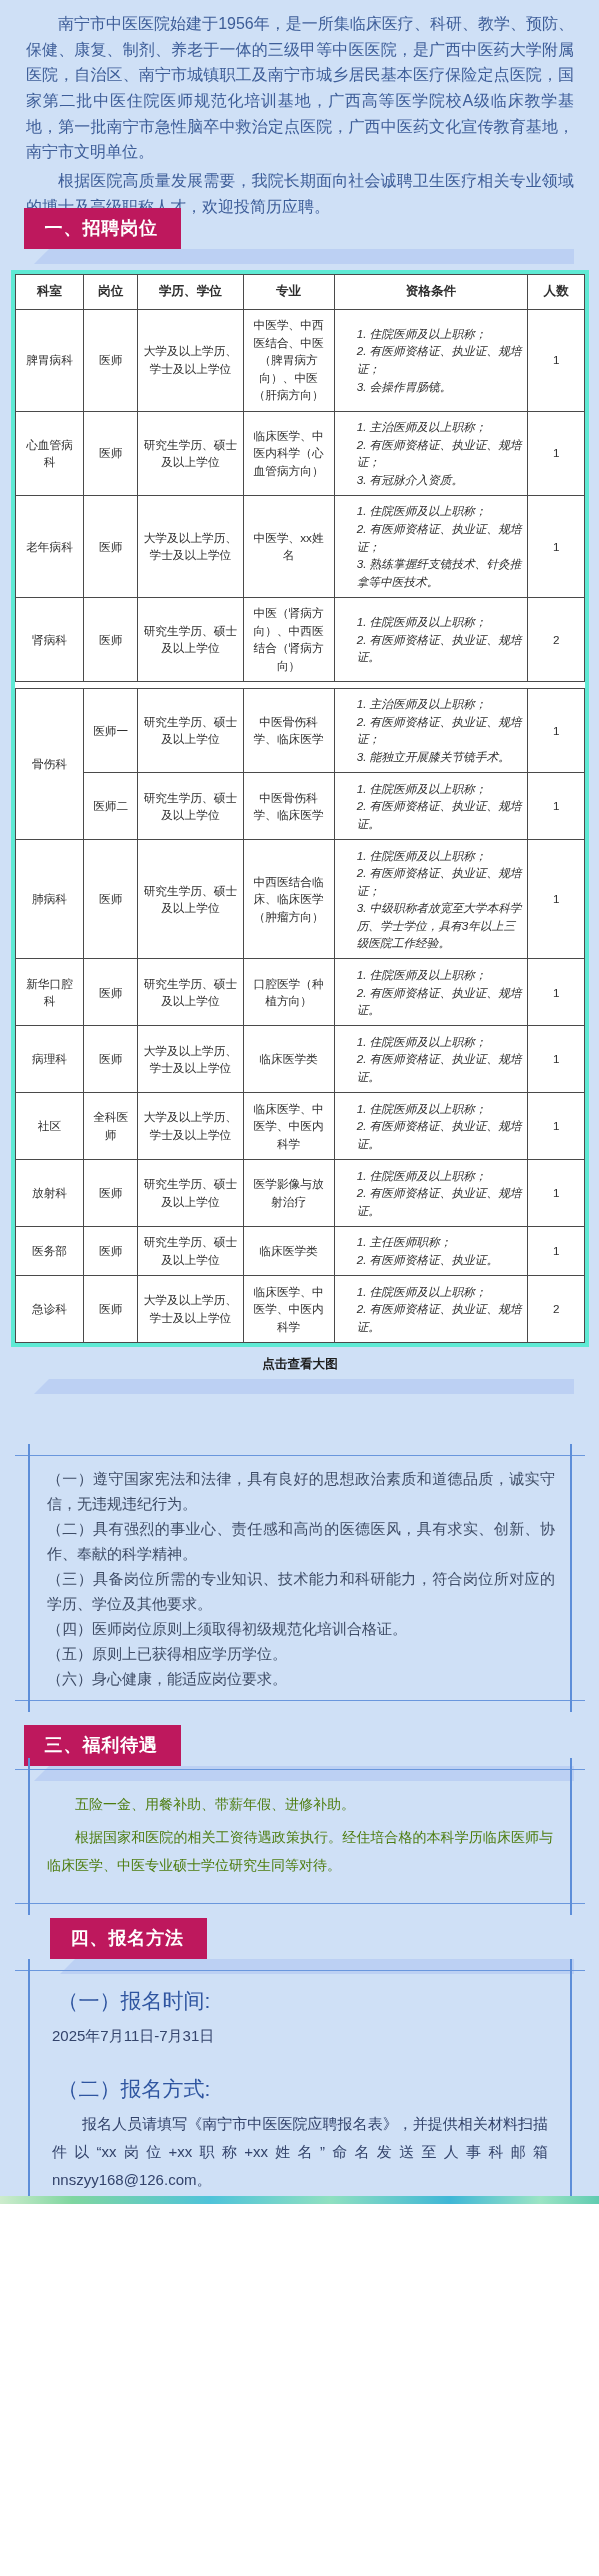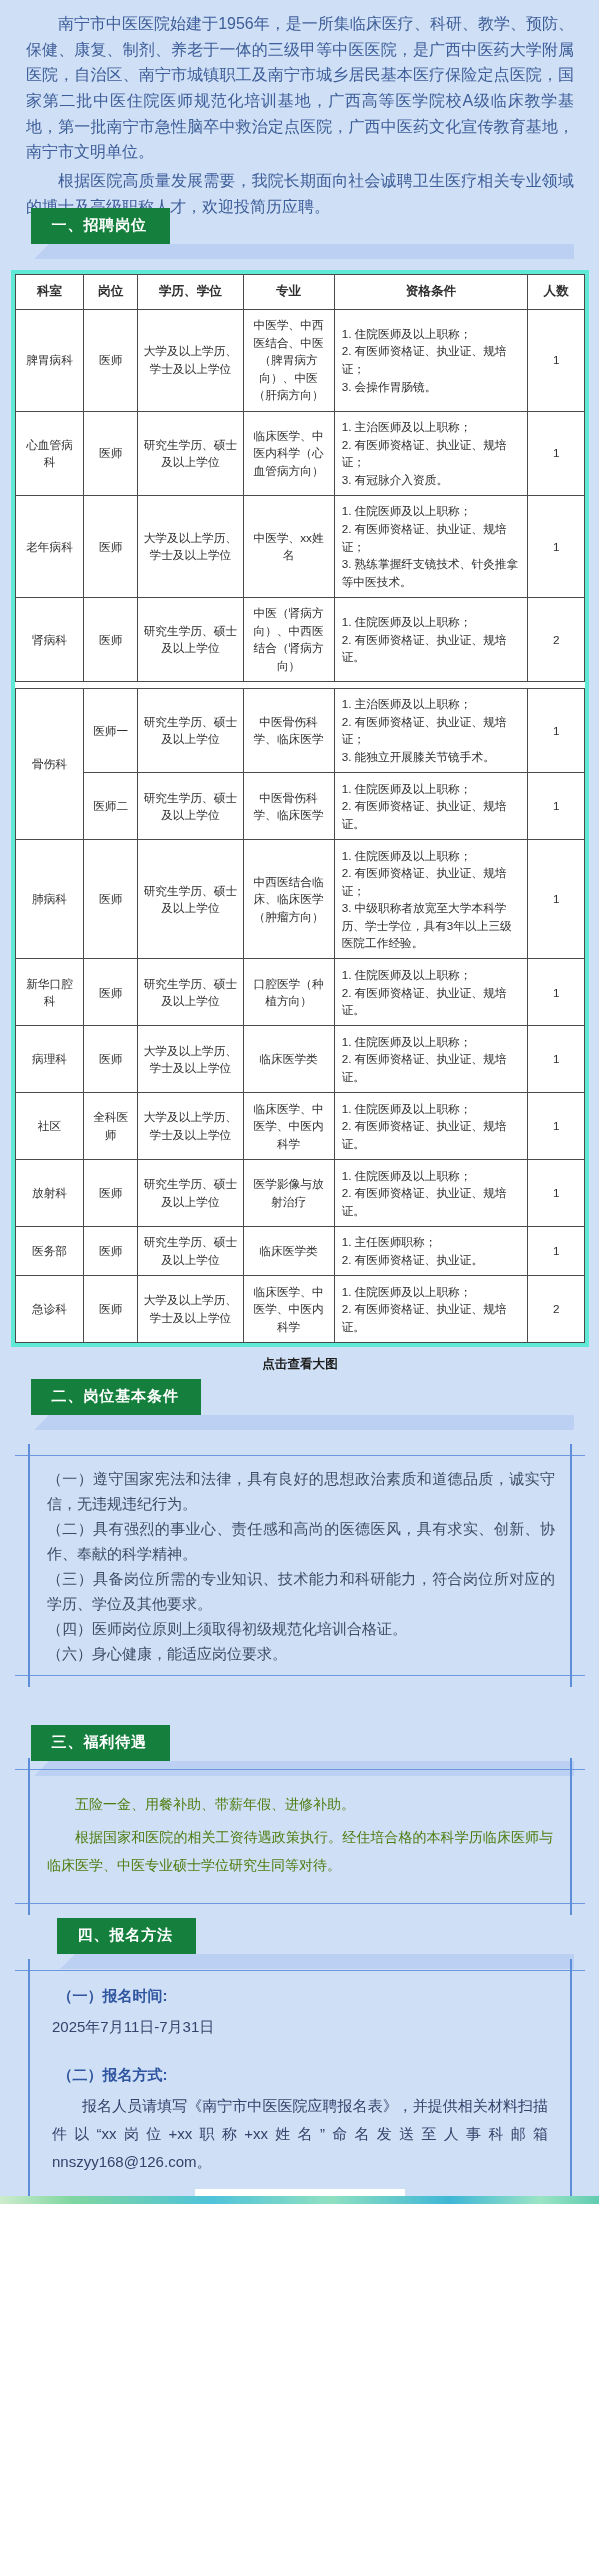--- a/index.html
+++ b/index.html
@@ -5,51 +5,51 @@
   html,body{margin:0;padding:0;}
   body{font-family:"Liberation Sans","DejaVu Sans",sans-serif;}
   .page{position:relative;width:600px;height:2204px;overflow:hidden;background:#cfe0f6;color:#2f2f2f;}
 
   
   .intro{position:absolute;top:11.2px;left:0;right:0;padding:0 26px;}
   .intro p{margin:0 0 3.7px 0;font-size:16px;line-height:1.6;text-align:justify;text-indent:2em;color:#3d5d98;}
 
   
   .sec{position:absolute;left:0;right:0;}
-  .badge{display:inline-block;margin-left:31px;padding:7.5px 22.5px 9.4px 20.6px;background:#15803d;color:#fff;font-size:15px;font-weight:bold;letter-spacing:0.9px;}
+  .badge{display:inline-block;margin-left:24px;padding:7.5px 22.5px 9.4px 20.6px;background:#be185d;color:#fff;font-size:18px;font-weight:bold;letter-spacing:0.9px;}
   .ribbon{height:15px;margin:0 26px 0 34px;background:#bcd0f3;clip-path:polygon(15px 0,100% 0,100% 100%,0 100%);}
   .pos-s1{top:208px;} .pos-s2{top:1379px;} .pos-s3{top:1725px;} .pos-s4{top:1918px;padding-left:26px;}
 
   
   .sec1-body{position:absolute;top:270px;left:0;right:0;}
   .table-wrap{margin:0 11.2px;background:#5eead4;padding:3.7px;}
   table.jobs{width:100%;border-collapse:collapse;background:#fff;table-layout:fixed;}
   table.jobs th,table.jobs td{border:0.9px solid #4a4a4a;padding:6.6px 4.7px;font-size:11.7px;line-height:1.5;text-align:center;vertical-align:middle;word-break:break-all;}
   table.jobs{border:1.9px solid #3c3c3c;}
   table.jobs th{font-size:12.6px;font-weight:bold;padding:7.5px 3.7px;}
-  table.jobs td.req{text-align:left;white-space:pre-line;padding-left:7px;}
+  table.jobs td.req{text-align:left;white-space:pre-line;padding-left:22px;font-style:italic;}
   .tgap{height:5.6px;background:#fff;}
   .caption{margin-top:9.4px;text-align:center;font-size:12.6px;font-weight:bold;color:#1e1e1e;}
 
   
   .markbox{position:absolute;left:28px;right:28px;}
   .markbox .lt,.markbox .lb{position:absolute;left:-13px;right:-13px;height:0.9px;background:#6a97dd;}
   .markbox .lt{top:0;} .markbox .lb{bottom:0;}
   .markbox .ll,.markbox .lr{position:absolute;top:-11.2px;bottom:-11.2px;width:1.9px;background:#5d8ed9;}
   .markbox .ll{left:0;} .markbox .lr{right:0;}
 
   .box2{top:1455px;padding:11.2px 17px 9.4px 17px;}
   .box2 p{margin:0;font-size:15px;line-height:25px;color:#3e4c66;text-align:justify;}
   .box2 p{padding-left:1.9px;}
 
   .box3{top:1769px;padding:20.6px 19px 19px 19px;}
   .box3 p{margin:0 0 5.6px 0;font-size:14px;line-height:28px;color:#4d7c0f;text-indent:2em;text-align:justify;}
 
   .box4{top:1970px;height:586px;padding:17px 24px 0 24px;box-sizing:border-box;}
-  .box4 .lbl{font-size:15px;font-weight:bold;color:#2f55a0;padding-left:5.6px;margin:0 0 7.5px 0;}
+  .box4 .lbl{font-size:21px;font-weight:normal;color:#2f55a0;padding-left:5.6px;margin:0 0 7.5px 0;}
   .box4 .val{font-size:15px;color:#33436b;margin:0 0 5.6px 0;line-height:26px;}
   .box4 .blockgap{height:20.6px;}
   .box4 .method{font-size:15px;color:#33436b;line-height:28px;text-indent:2em;text-align:justify;margin:0;}
   .qr-box{width:169px;margin:13px auto 0 auto;background:#fff;padding:20.6px;}
   .qr-box svg{display:block;width:169px;height:169px;}
   .qr-caption{margin-top:9.4px;text-align:center;font-size:11.7px;color:#8b93a3;letter-spacing:1.9px;}
   .contact{margin-top:19px;}
   .contact p.val{margin:0 0 3.7px 0;}
 
   
@@ -226,32 +226,32 @@
 2. 有医师资格证、执业证、规培证。</td>
             <td>2</td>
           </tr>
         </tbody>
       </table>
     </div>
     <div class="caption">点击查看大图</div>
   </div>
 
   <div class="sec pos-s2">
-    <div class="badge">二、岗位基本条件</div>
     <div class="ribbon"></div>
   </div>
   <div class="markbox box2">
     <i class="lt"></i>
       <i class="lb"></i>
       <i class="ll"></i>
       <i class="lr"></i>
     <p>（一）遵守国家宪法和法律，具有良好的思想政治素质和道德品质，诚实守信，无违规违纪行为。</p>
     <p>（二）具有强烈的事业心、责任感和高尚的医德医风，具有求实、创新、协作、奉献的科学精神。</p>
     <p>（三）具备岗位所需的专业知识、技术能力和科研能力，符合岗位所对应的学历、学位及其他要求。</p>
     <p>（四）医师岗位原则上须取得初级规范化培训合格证。</p>
+    <p>（五）原则上已获得相应学历学位。</p>
     <p>（六）身心健康，能适应岗位要求。</p>
   </div>
 
   <div class="sec pos-s3">
     <div class="badge">三、福利待遇</div>
     <div class="ribbon"></div>
   </div>
   <div class="markbox box3">
     <i class="lt"></i>
       <i class="lb"></i>

